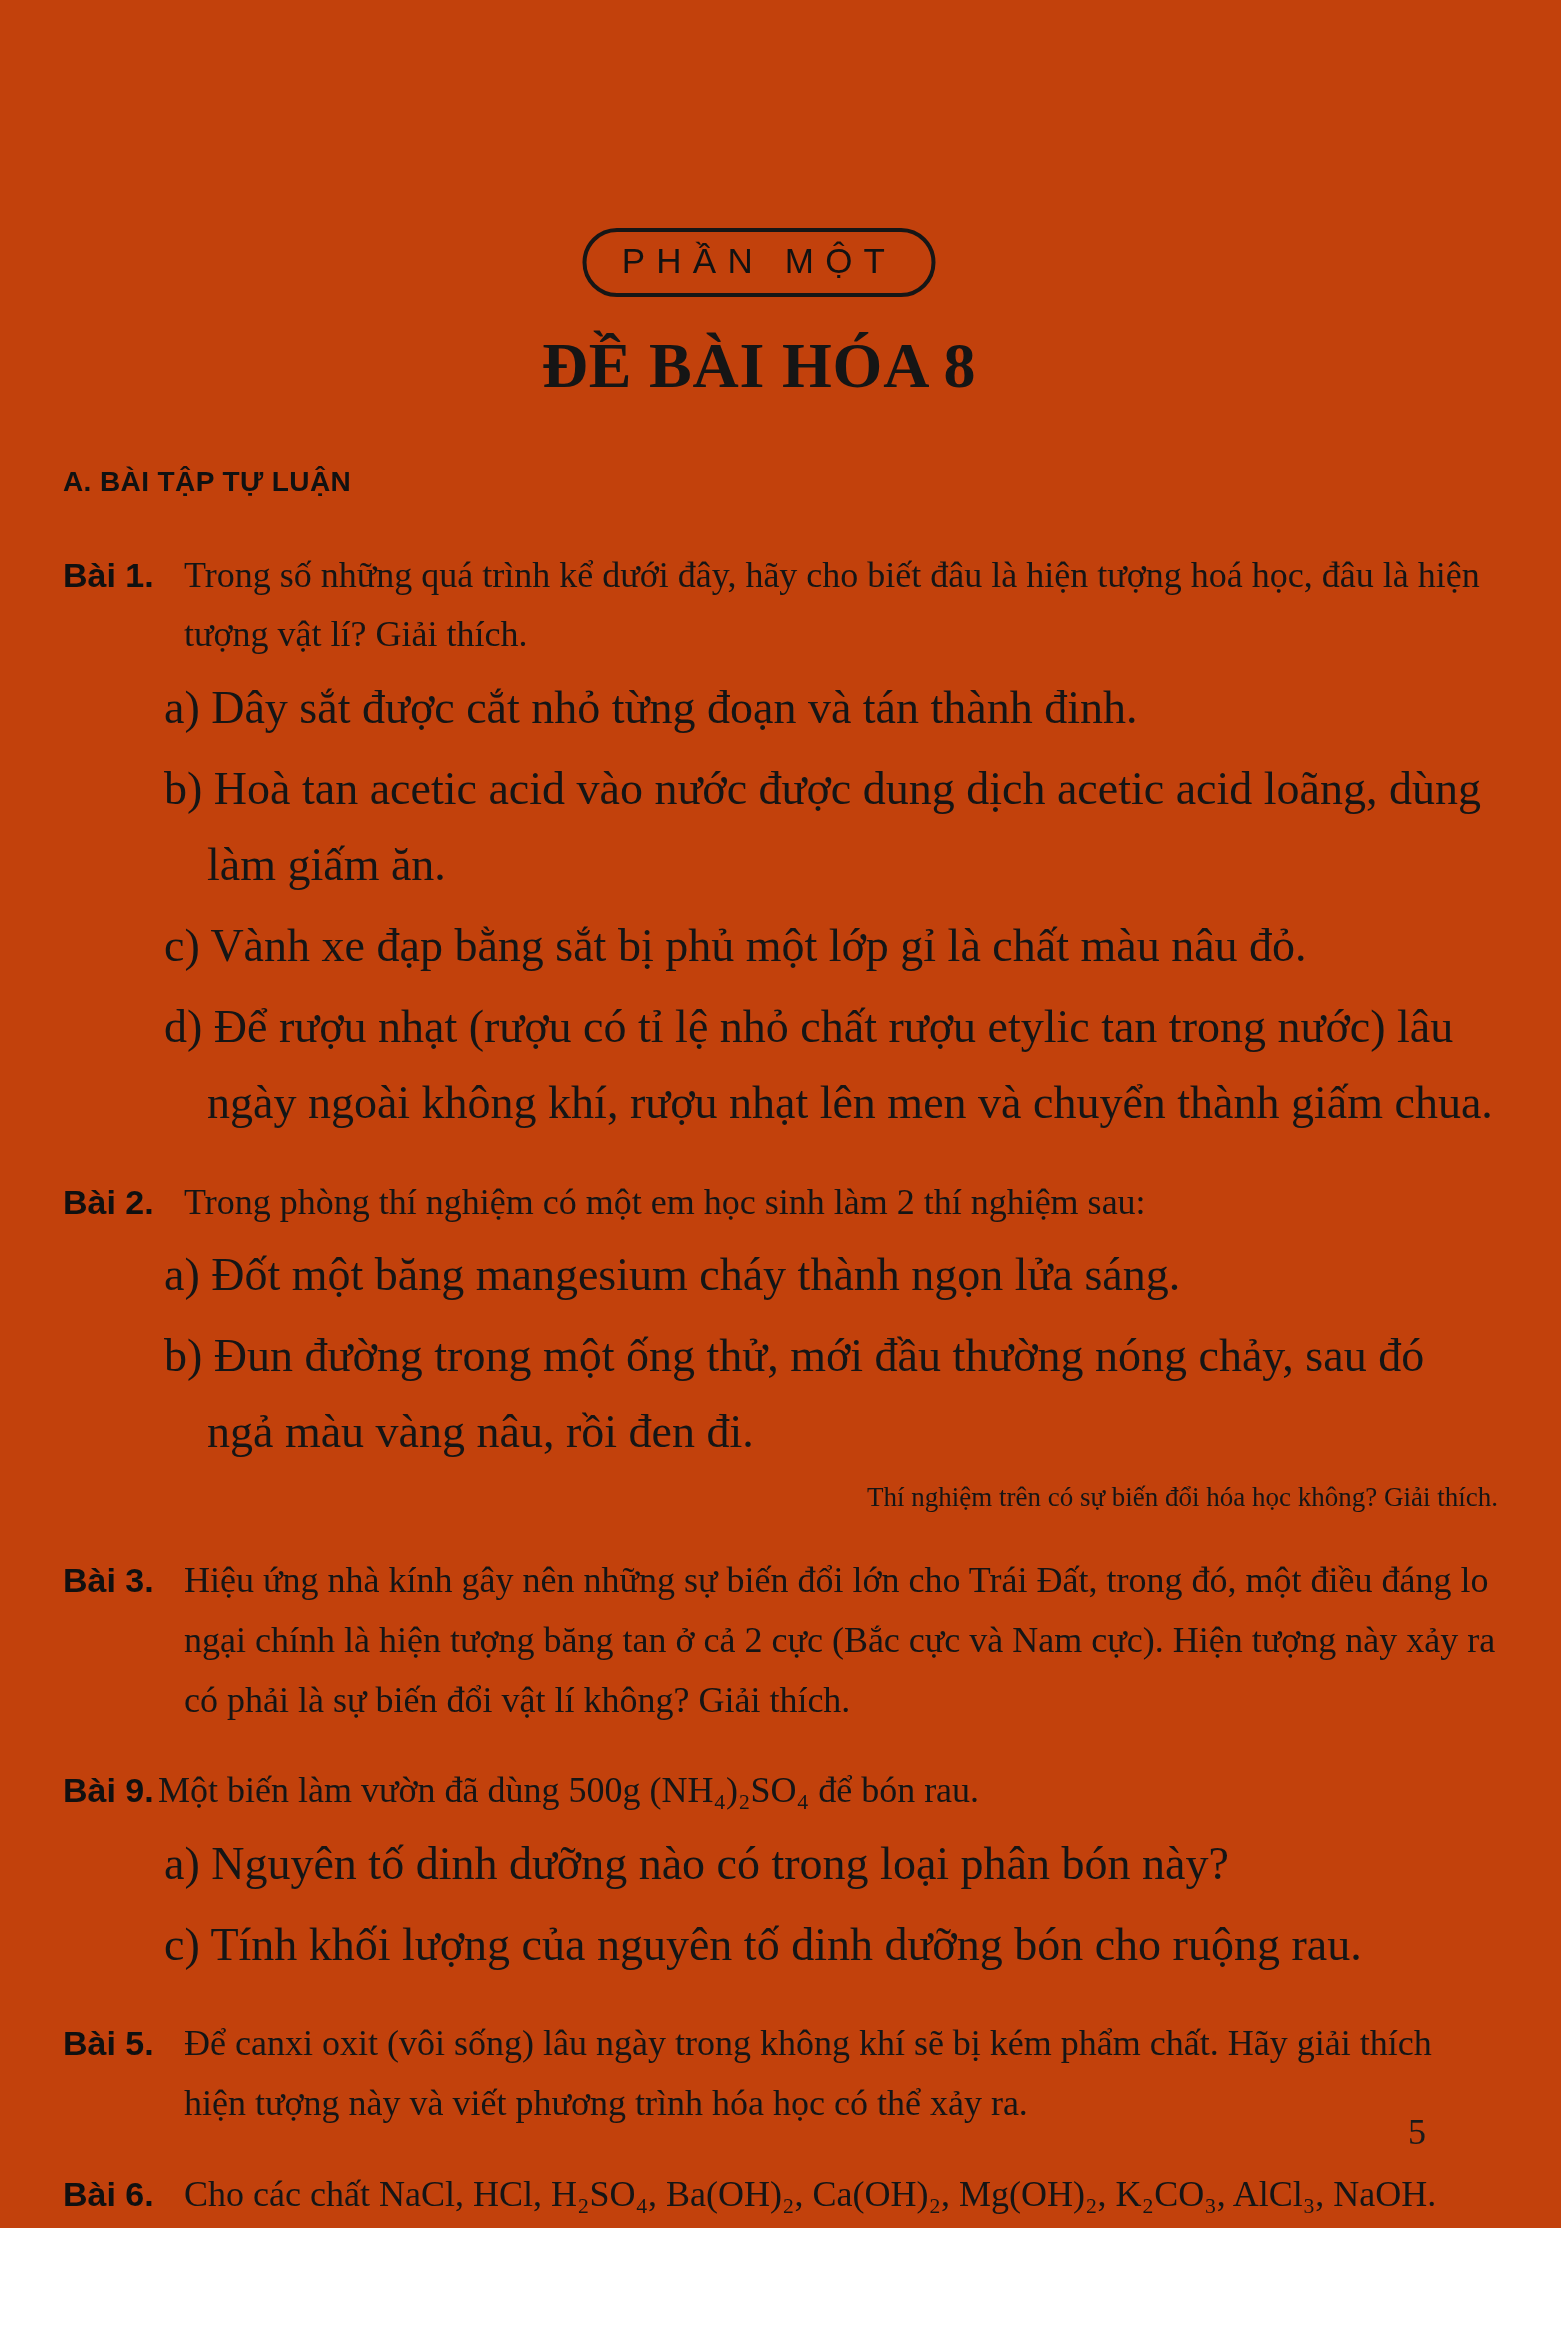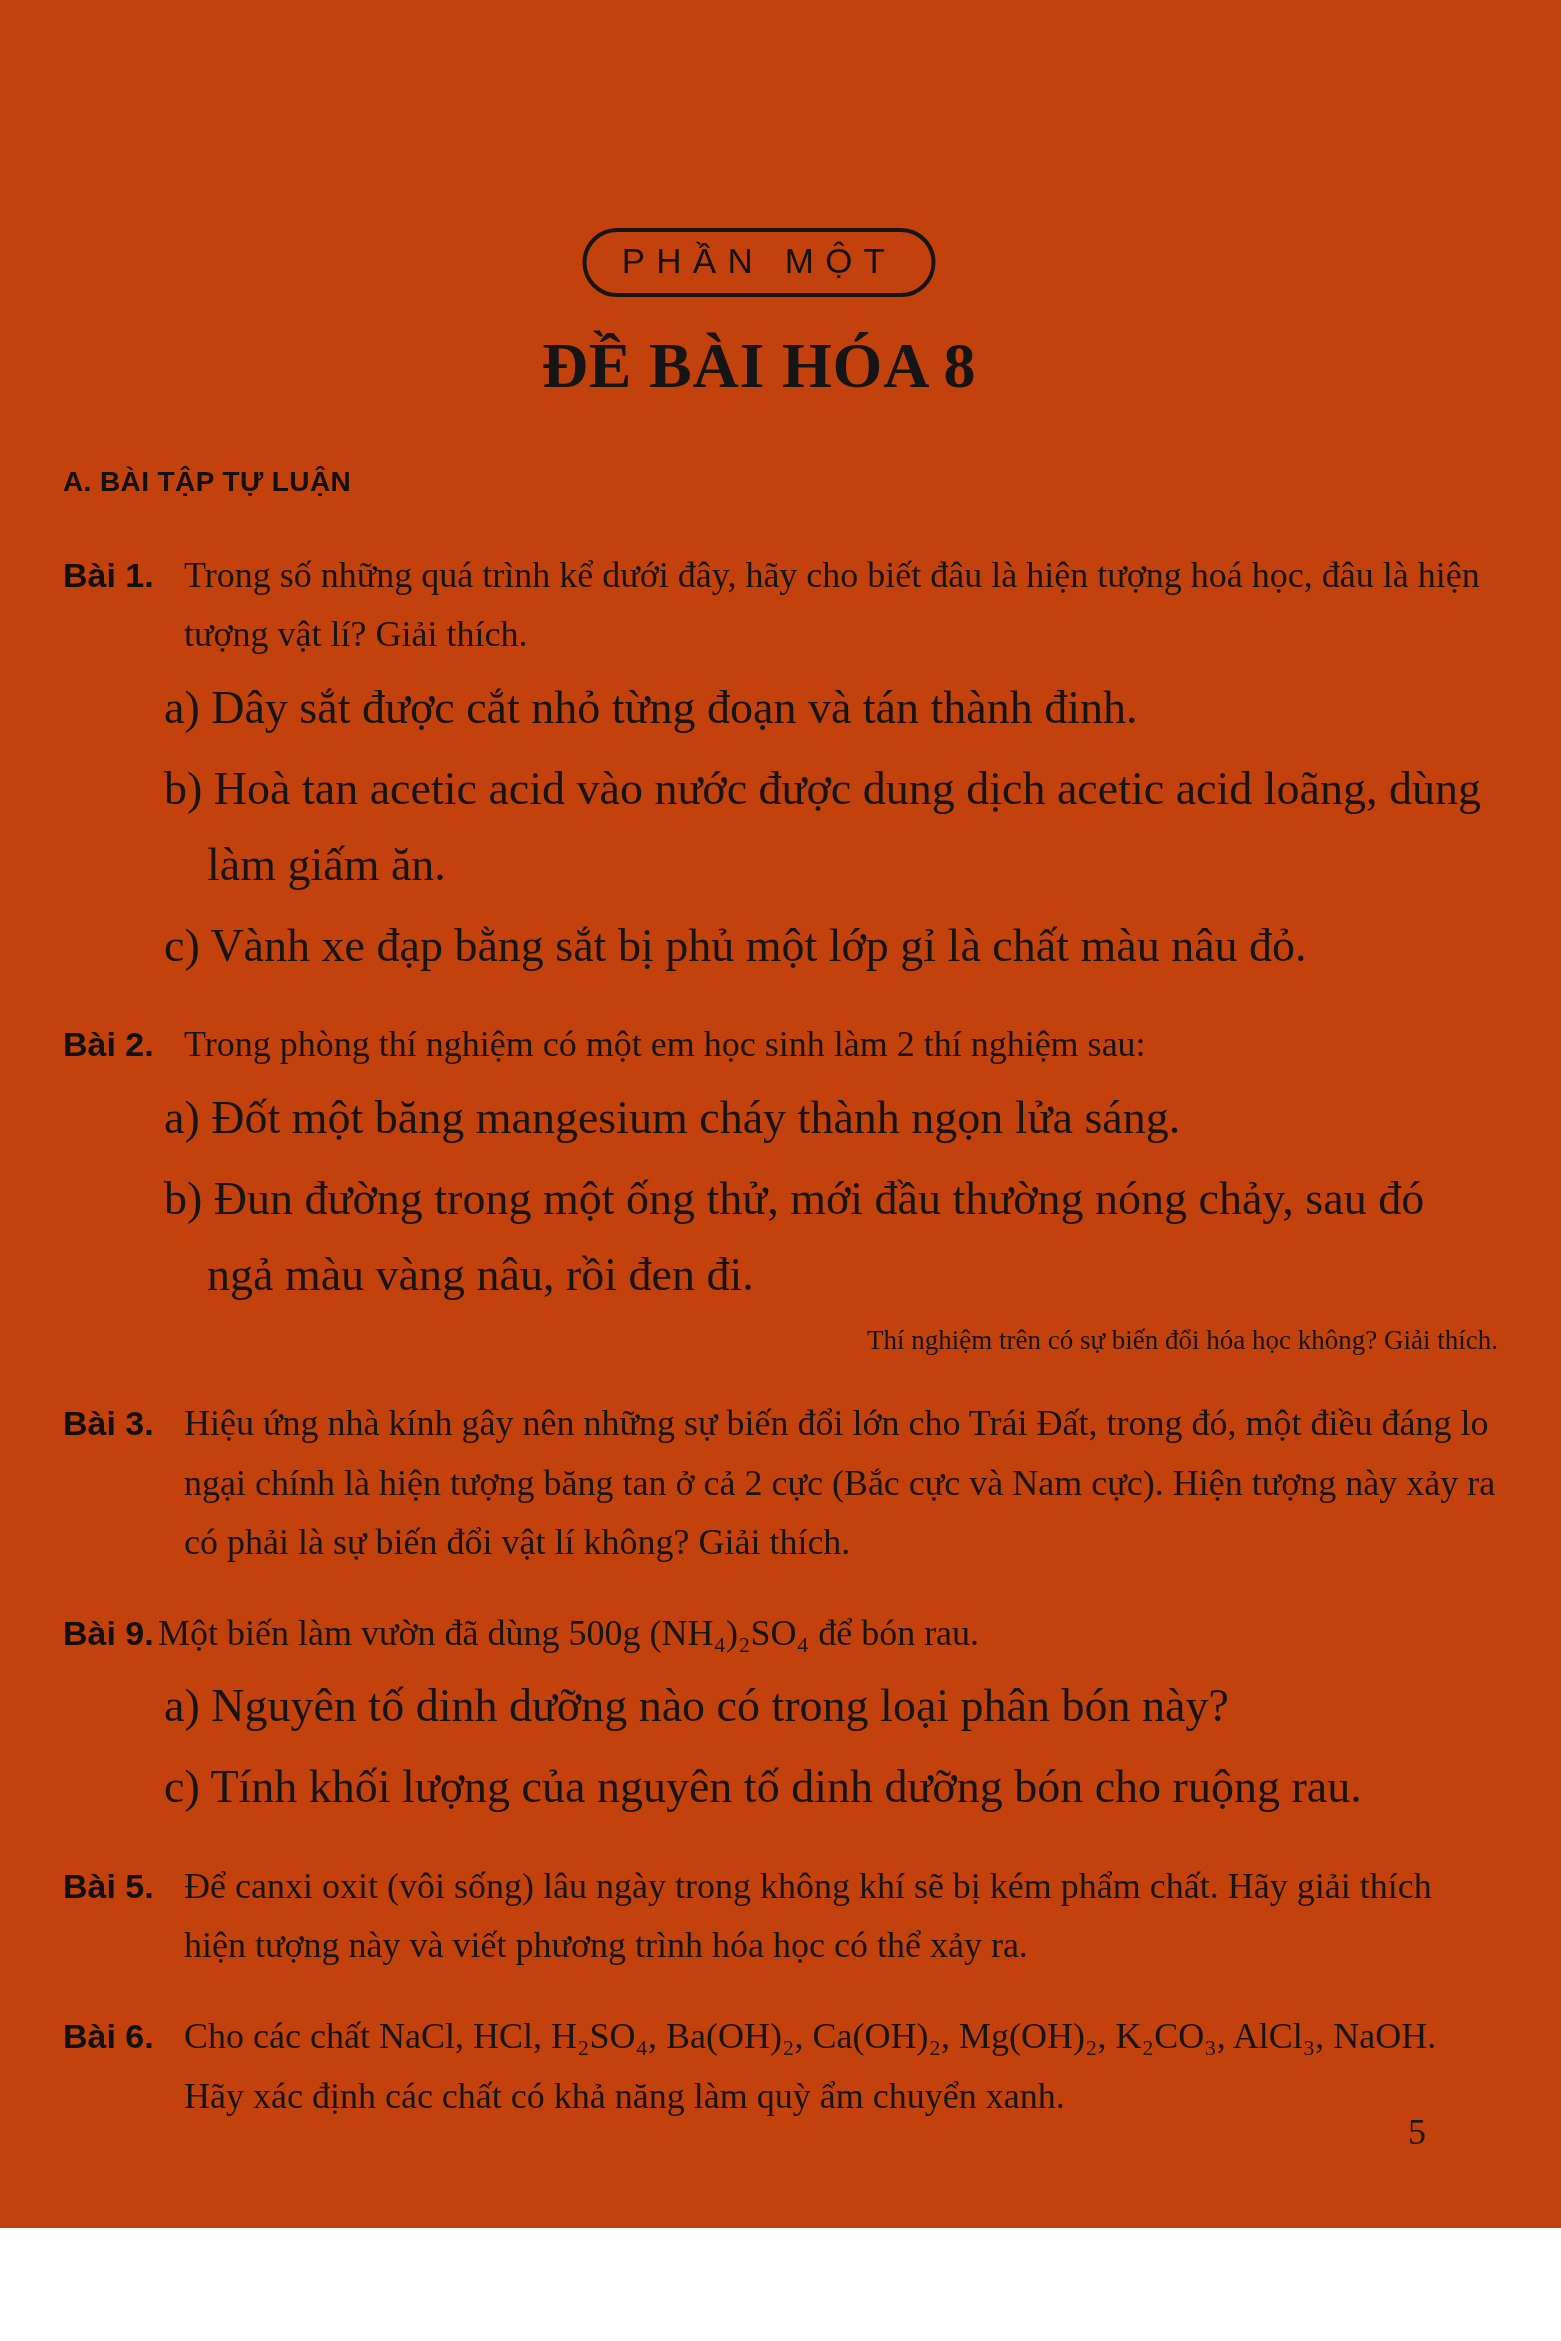--- a/index.html
+++ b/index.html
@@ -100,20 +100,21 @@
   <h2 class="section-heading">A. BÀI TẬP TỰ LUẬN</h2>
 
   <section class="exercise first">
     <div class="ex-head">
       <span class="ex-label">Bài 1.</span>
       <p class="ex-intro">Trong số những quá trình kể dưới đây, hãy cho biết đâu là hiện tượng hoá học, đâu là hiện tượng vật lí? Giải thích.</p>
     </div>
     <p class="ex-item">a) Dây sắt được cắt nhỏ từng đoạn và tán thành đinh.</p>
     <p class="ex-item">b) Hoà tan acetic acid vào nước được dung dịch acetic acid loãng, dùng làm giấm ăn.</p>
     <p class="ex-item">c) Vành xe đạp bằng sắt bị phủ một lớp gỉ là chất màu nâu đỏ.</p>
+    <p class="ex-item">d) Để rượu nhạt (rượu có tỉ lệ nhỏ chất rượu etylic tan trong nước) lâu ngày ngoài không khí, rượu nhạt lên men và chuyển thành giấm chua.</p>
   </section>
 
   <section class="exercise">
     <div class="ex-head">
       <span class="ex-label">Bài 2.</span>
       <p class="ex-intro">Trong phòng thí nghiệm có một em học sinh làm 2 thí nghiệm sau:</p>
     </div>
     <p class="ex-item">a) Đốt một băng mangesium cháy thành ngọn lửa sáng.</p>
     <p class="ex-item">b) Đun đường trong một ống thử, mới đầu thường nóng chảy, sau đó ngả màu vàng nâu, rồi đen đi.</p>
     <p class="ex-closing">Thí nghiệm trên có sự biến đổi hóa học không? Giải thích.</p>

